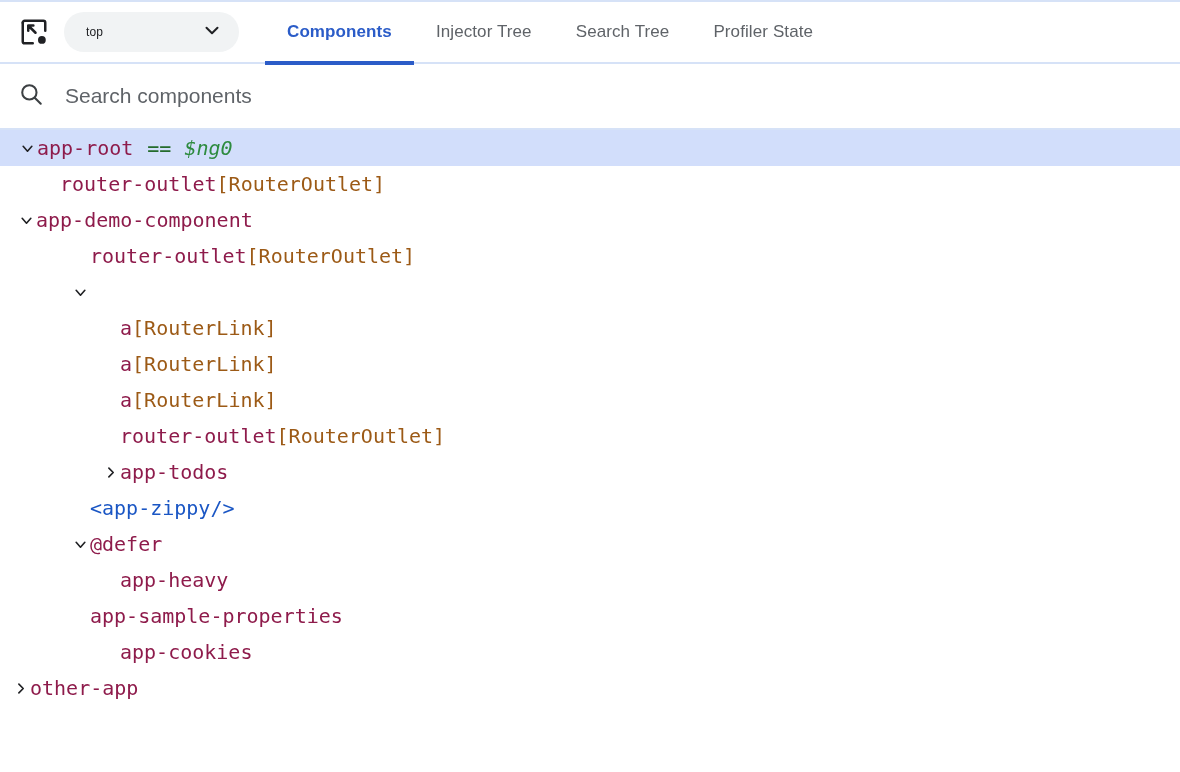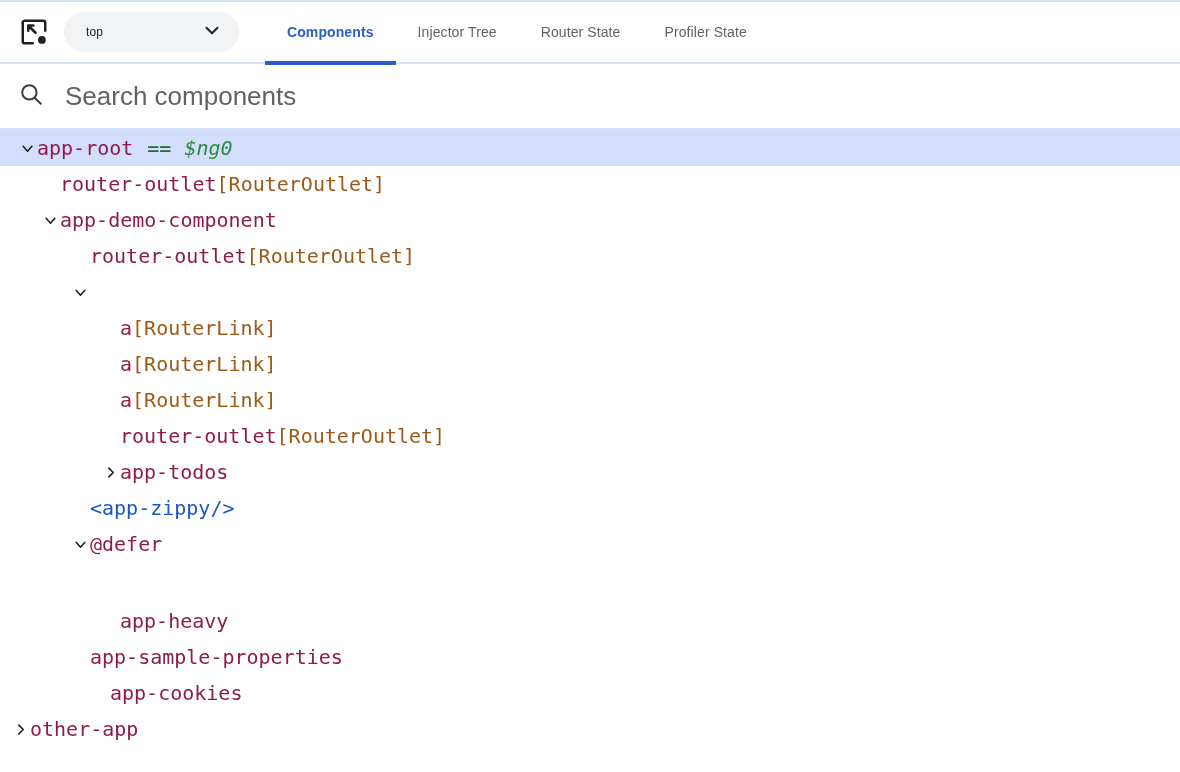--- a/index.html
+++ b/index.html
@@ -72,21 +72,21 @@
     display: flex;
     align-items: stretch;
     height: 62px;
     margin-left: 26px;
     flex: 1 1 auto;
   }
   .tab {
     display: flex;
     align-items: center;
     padding: 0 22px;
-    font-size: 14px;
+    font-size: 17px;
     color: #5f6368;
     cursor: pointer;
     position: relative;
     white-space: nowrap;
     letter-spacing: 0.1px;
     background: transparent;
     border: none;
     font-family: "Liberation Sans", sans-serif;
   }
   .tab.active {
@@ -109,21 +109,21 @@
     padding-left: 18px;
     border-bottom: 2px solid #d6e2f7;
     background: #fff;
   }
   .search-icon { flex: 0 0 auto; display: block; }
   .search-input {
     flex: 1 1 auto;
     border: none;
     outline: none;
     background: transparent;
-    font-size: 26px;
+    font-size: 21px;
     color: #202124;
     padding-left: 21px;
     font-family: "Liberation Sans", sans-serif;
   }
   .search-input::placeholder { color: #5f6368; opacity: 1; }
 
   
   .tree {
     padding: 0;
     font-family: "DejaVu Sans Mono", "Liberation Mono", monospace;
@@ -182,21 +182,21 @@
       <span class="chevron-down">
         <svg width="22" height="22" viewBox="0 0 24 24" aria-hidden="true">
           <path d="M6 9.5 12 15.5 18 9.5" fill="none" stroke="#202124" stroke-width="2.2" stroke-linecap="round" stroke-linejoin="round"></path>
         </svg>
       </span>
     </div>
 
     <div class="tabs">
       <button class="tab active">Components</button>
       <button class="tab">Injector Tree</button>
-      <button class="tab">Router State</button>
+      <button class="tab">Search Tree</button>
       <button class="tab">Profiler State</button>
     </div>
   </div>
 
   <div class="searchbar">
     <span class="search-icon">
       <svg width="26" height="26" viewBox="0 0 24 24" aria-hidden="true">
         <circle cx="10.5" cy="10.5" r="6.6" fill="none" stroke="#3c4043" stroke-width="1.9"></circle>
         <path d="M15.4 15.4 21 21" stroke="#3c4043" stroke-width="1.9" stroke-linecap="round"></path>
       </svg>
@@ -221,21 +221,21 @@
         <span class="twisty empty">
           <svg width="13" height="13" viewBox="0 0 24 24">
             <path d="M4 8 12 17 20 8" fill="none" stroke="#202124" stroke-width="3" stroke-linecap="round" stroke-linejoin="round"></path>
           </svg>
         </span>
         <span class="node-label">
           <span class="el-name">router-outlet</span>
           <span class="directive">[RouterOutlet]</span>
         </span>
       </div>
-      <div class="node" style="padding-left: 40px;">
+      <div class="node" style="padding-left: 16px;">
         <span class="twisty">
           <svg width="13" height="13" viewBox="0 0 24 24">
             <path d="M4 8 12 17 20 8" fill="none" stroke="#202124" stroke-width="3" stroke-linecap="round" stroke-linejoin="round"></path>
           </svg>
         </span>
         <span class="node-label">
           <span class="el-name">app-demo-component</span>
         </span>
       </div>
       <div class="node" style="padding-left: 70px;">
@@ -323,41 +323,41 @@
       <div class="node" style="padding-left: 70px;">
         <span class="twisty">
           <svg width="13" height="13" viewBox="0 0 24 24">
             <path d="M4 8 12 17 20 8" fill="none" stroke="#202124" stroke-width="3" stroke-linecap="round" stroke-linejoin="round"></path>
           </svg>
         </span>
         <span class="node-label">
           <span class="el-name">@defer</span>
         </span>
       </div>
-      <div class="node" style="padding-left: 100px; margin-top: 41px;">
+      <div class="node" style="padding-left: 100px;">
         <span class="twisty empty">
           <svg width="13" height="13" viewBox="0 0 24 24">
             <path d="M4 8 12 17 20 8" fill="none" stroke="#202124" stroke-width="3" stroke-linecap="round" stroke-linejoin="round"></path>
           </svg>
         </span>
         <span class="node-label">
           <span class="el-name">app-heavy</span>
         </span>
       </div>
       <div class="node" style="padding-left: 70px; align-items: flex-end;">
         <span class="twisty empty">
           <svg width="13" height="13" viewBox="0 0 24 24">
             <path d="M4 8 12 17 20 8" fill="none" stroke="#202124" stroke-width="3" stroke-linecap="round" stroke-linejoin="round"></path>
           </svg>
         </span>
         <span class="node-label">
           <span class="el-name">app-sample-properties</span>
         </span>
       </div>
-      <div class="node" style="padding-left: 66px; gap: 24px;">
+      <div class="node" style="padding-left: 100px;">
         <span class="twisty empty">
           <svg width="13" height="13" viewBox="0 0 24 24">
             <path d="M4 8 12 17 20 8" fill="none" stroke="#202124" stroke-width="3" stroke-linecap="round" stroke-linejoin="round"></path>
           </svg>
         </span>
         <span class="node-label">
           <span class="el-name">app-cookies</span>
         </span>
       </div>
       <div class="node" style="padding-left: 10px;">

